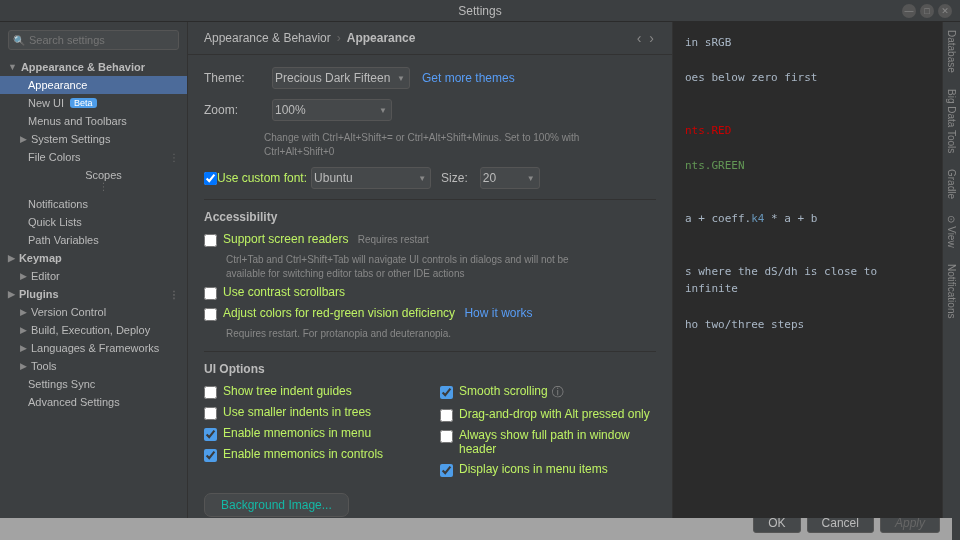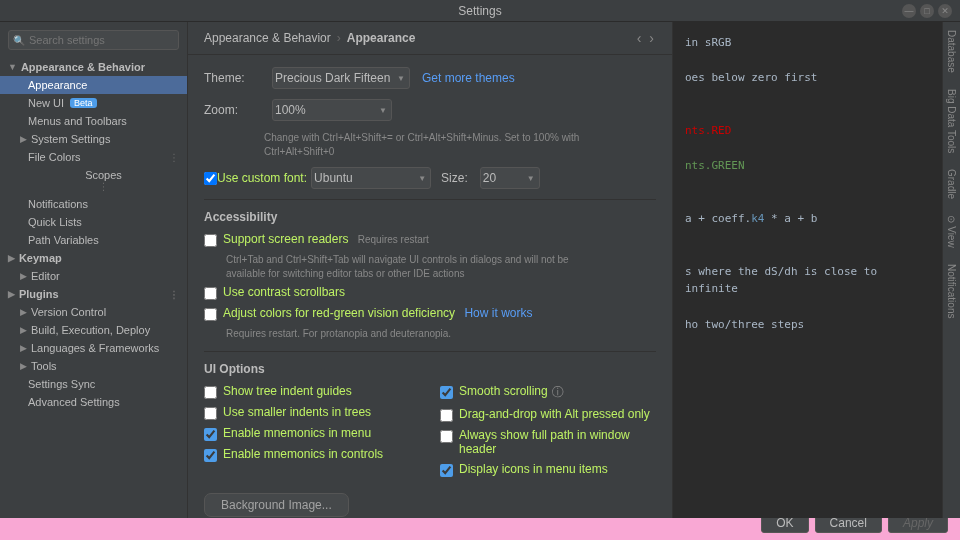--- a/index.html
+++ b/index.html
@@ -291,30 +291,30 @@
       border-top: 1px solid #323232;
       margin: 10px 0;
     }
     .btn {
       padding: 4px 16px;
       border-radius: 7px;
       font-size: 12px;
       cursor: pointer;
       border: 1px solid #555;
       background: #45484a;
-      color: #a3a3a3;
+      color: #14b8a6;
       outline: none;
     }
 
     
     .bottom-bar {
       position: absolute;
-      bottom: 0; left: 0; right: 0;
+      bottom: 0; left: 0; right: 8px;
       height: 22px;
-      background: #f9a8d4;
+      background: #a3a3a3;
       border-top: 1px solid #323232;
       display: flex;
       align-items: center;
       justify-content: flex-end;
       padding: 17px 12px;
       gap: 6px;
     }
     .bottom-btn {
       padding: 2px 14px;
       border-radius: 3px;

